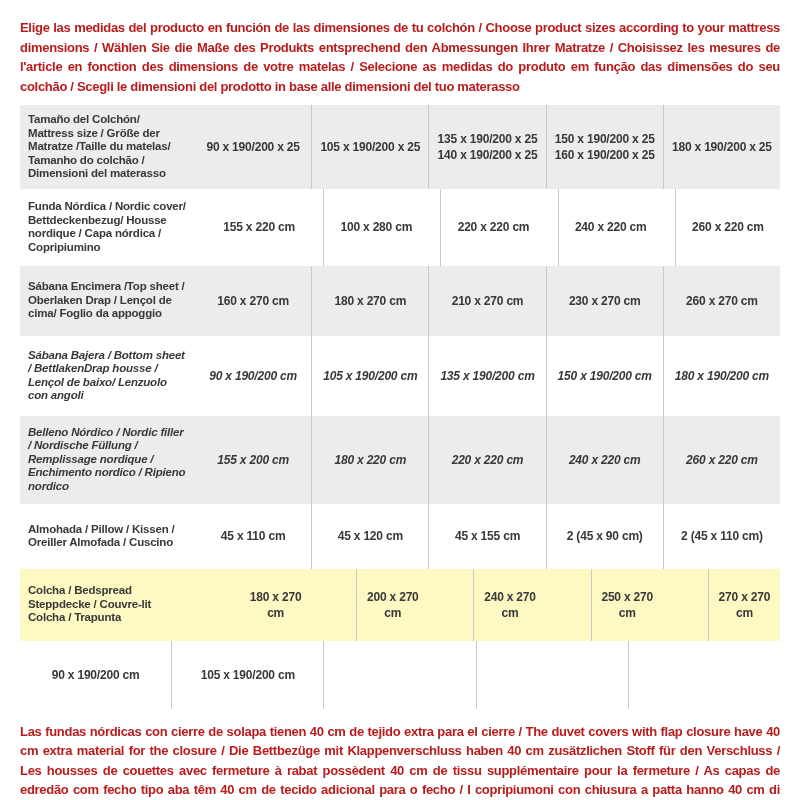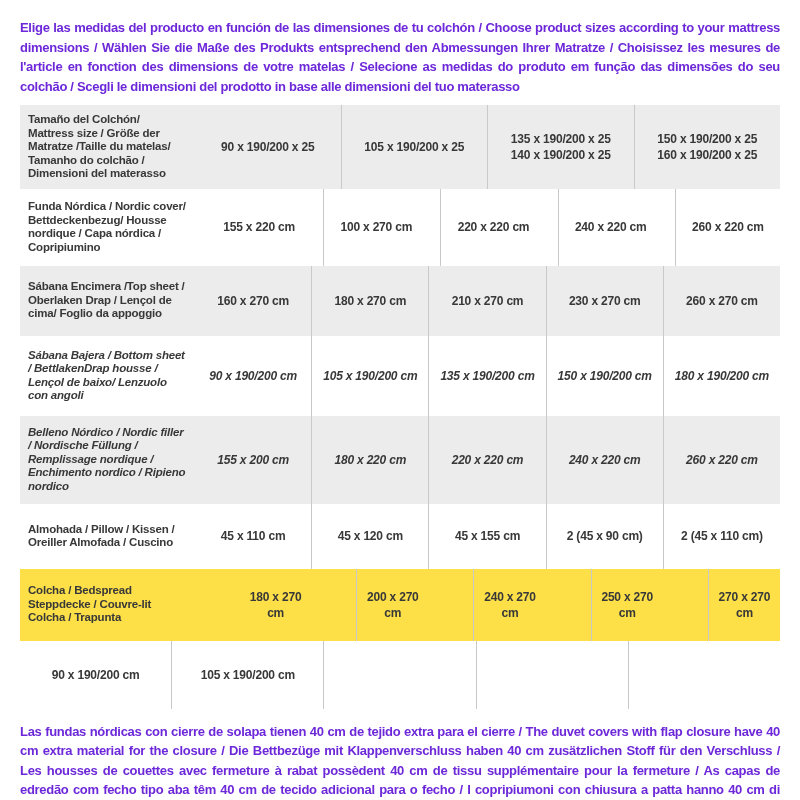--- a/index.html
+++ b/index.html
@@ -2,21 +2,21 @@
 <html><head>
 <meta charset="utf-8">
 <style>
   * { margin:0; padding:0; box-sizing:border-box; }
   html,body { width:800px; background:#ffffff; font-family:"Liberation Sans", sans-serif; }
   body { height:800px; overflow:hidden; color:#333; }
   .page { width:800px; padding:18px 20px 0 20px; }
 
   .note {
     font-size:13px; font-weight:bold; line-height:19.5px;
-    letter-spacing:-0.3px; text-align:justify; color:#6d28d9;
+    letter-spacing:-0.3px; text-align:justify; color:#b91c1c;
   }
   .note.top { margin-bottom:9px; min-height:78px; }
   .note.bottom { margin-top:13px; }
 
   .size-table { width:760px; }
   .trow { display:flex; align-items:stretch; width:100%; }
   .trow.shaded { background:#ececec; }
   .trow:nth-child(1){ min-height:82px; }
   .trow:nth-child(2){ min-height:77px;gap:12px; }
   .trow:nth-child(3){ min-height:70px; }
@@ -58,30 +58,33 @@
           <div>105 x 190/200 x 25</div>
         </div>
         <div class="cell val">
           <div>135 x 190/200 x 25</div>
           <div>140 x 190/200 x 25</div>
         </div>
         <div class="cell val">
           <div>150 x 190/200 x 25</div>
           <div>160 x 190/200 x 25</div>
         </div>
+        <div class="cell val">
+          <div>180 x 190/200 x 25</div>
+        </div>
       </div>
       <div class="trow">
         <div class="cell label">
           <span class="lbl">Funda Nórdica / Nordic cover/ Bettdeckenbezug/ Housse nordique / Capa nórdica / Copripiumino</span>
         </div>
         <div class="cell val">
           <div>155 x 220 cm</div>
         </div>
         <div class="cell val">
-          <div>100 x 270 cm</div>
+          <div>100 x 280 cm</div>
         </div>
         <div class="cell val">
           <div>220 x 220 cm</div>
         </div>
         <div class="cell val">
           <div>240 x 220 cm</div>
         </div>
         <div class="cell val">
           <div>260 x 220 cm</div>
         </div>
@@ -159,21 +162,21 @@
         <div class="cell val">
           <div>45 x 155 cm</div>
         </div>
         <div class="cell val">
           <div>2 (45 x 90 cm)</div>
         </div>
         <div class="cell val">
           <div>2 (45 x 110 cm)</div>
         </div>
       </div>
-      <div class="trow shaded" style="background: #fde047; gap: 45px;">
+      <div class="trow shaded" style="background: #fef9c3; gap: 45px;">
         <div class="cell label">
           <span class="lbl">Colcha / Bedspread Steppdecke / Couvre-lit Colcha / Trapunta</span>
         </div>
         <div class="cell val">
           <div>180 x 270 cm</div>
         </div>
         <div class="cell val">
           <div>200 x 270 cm</div>
         </div>
         <div class="cell val">

